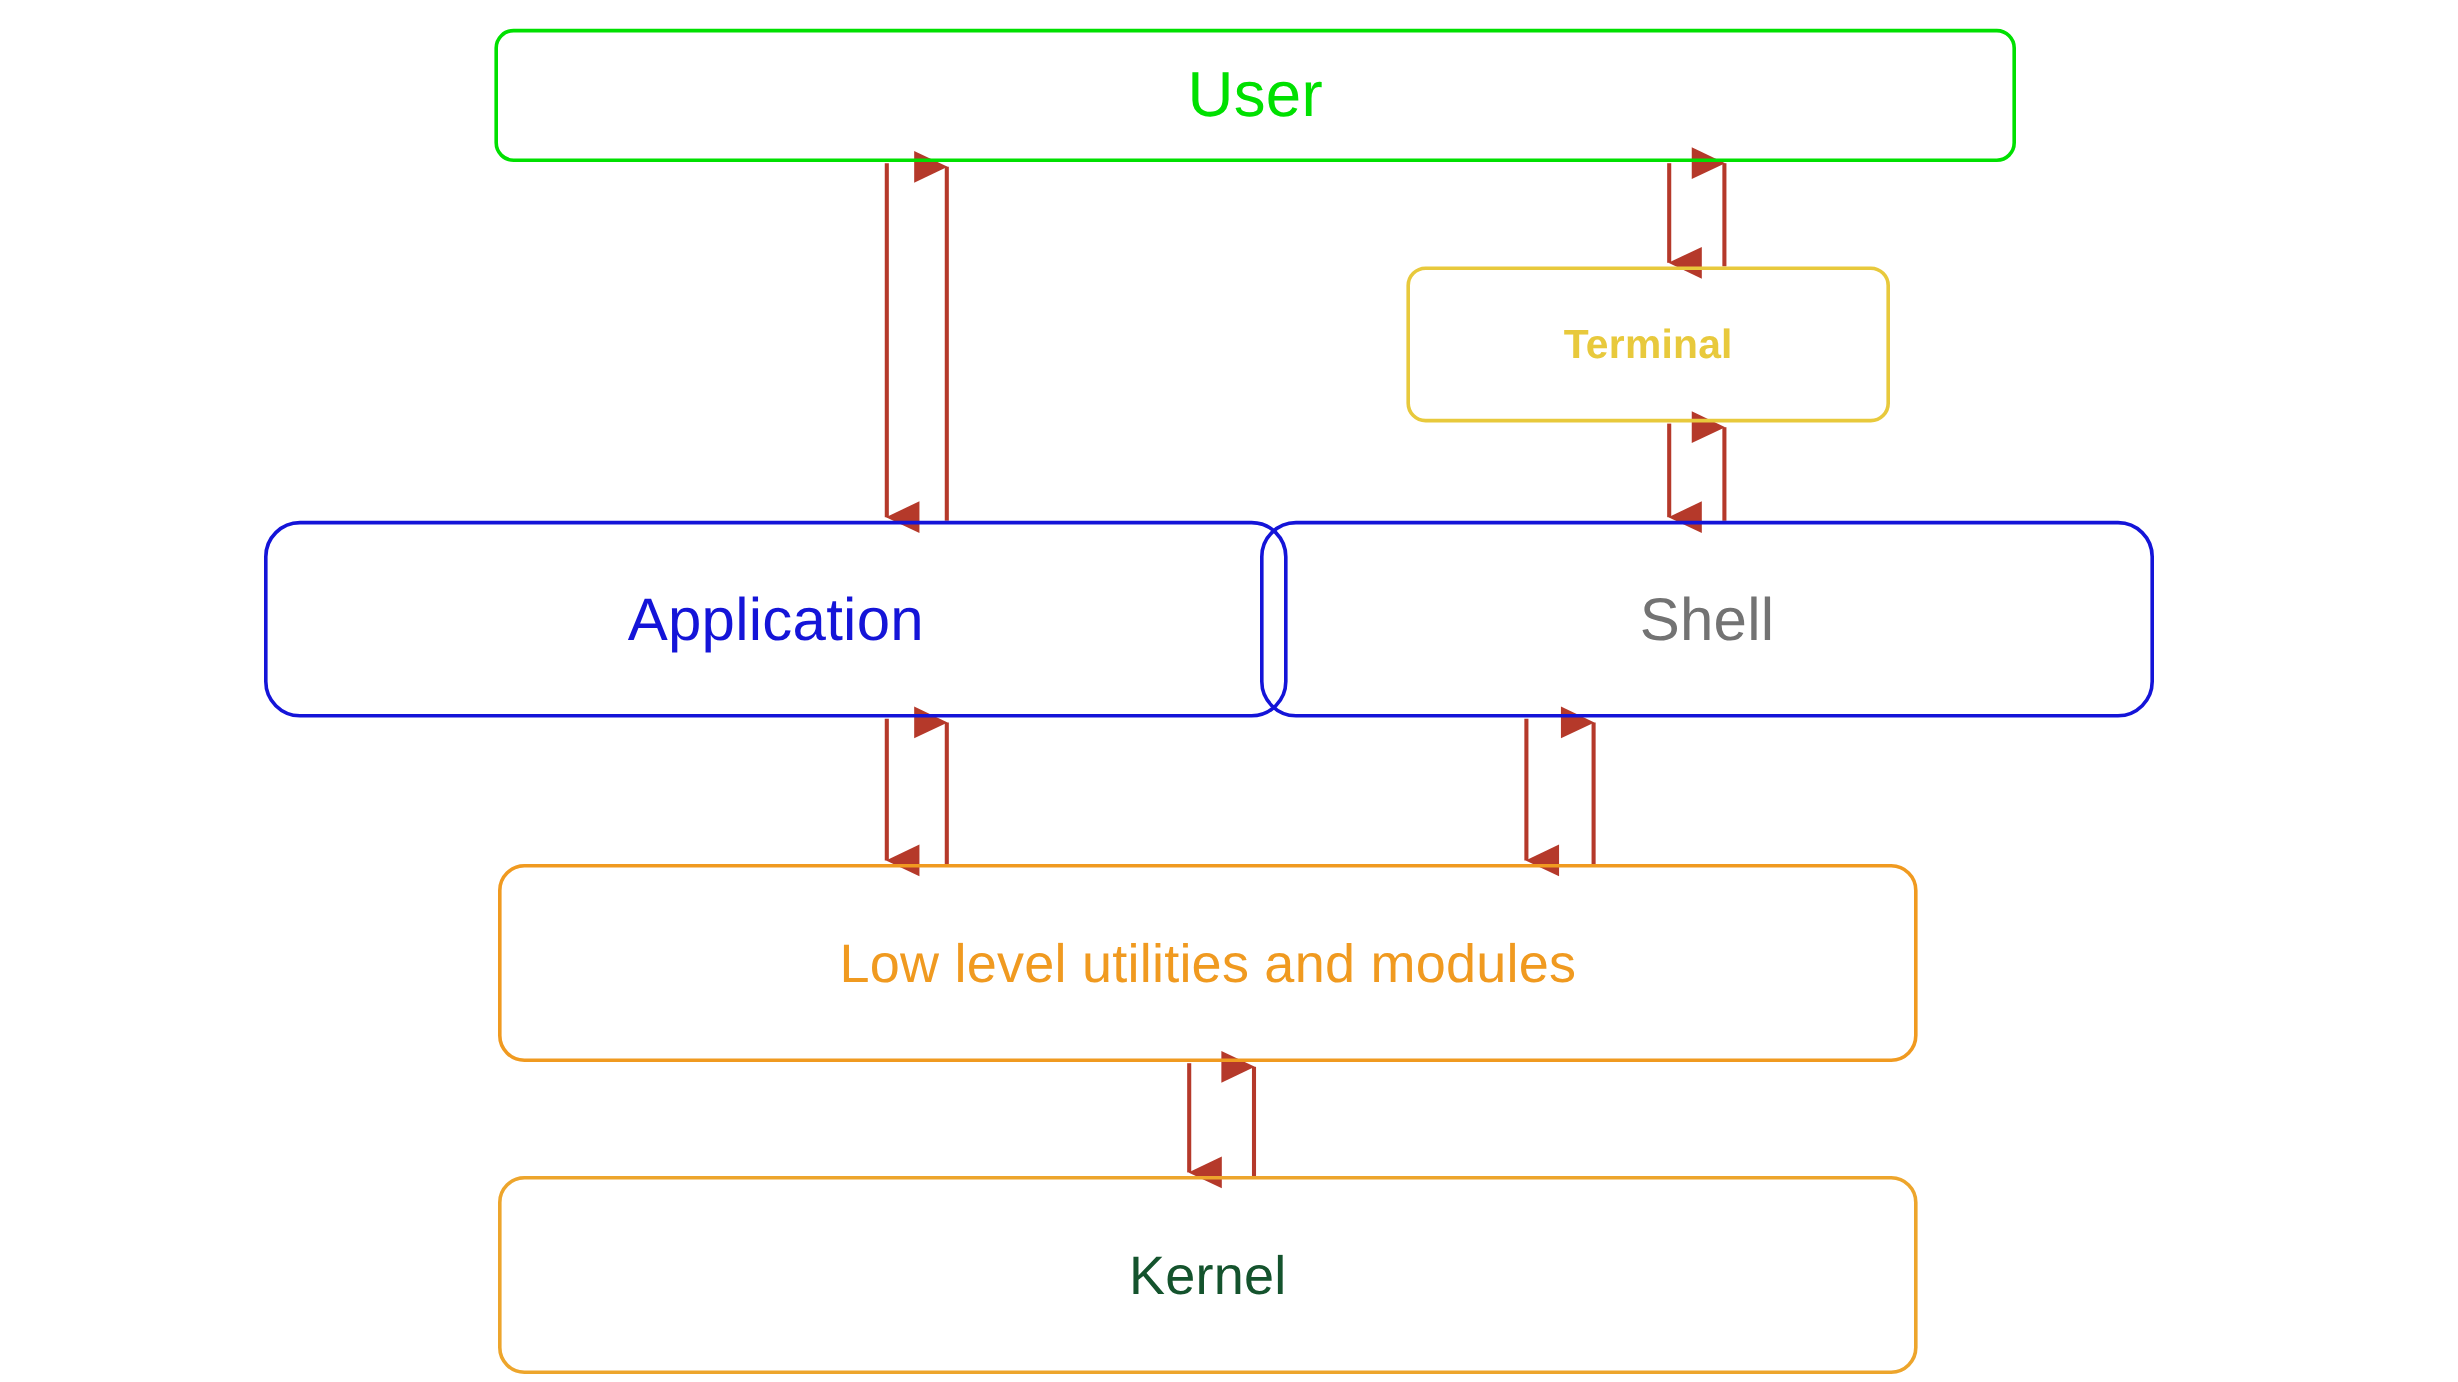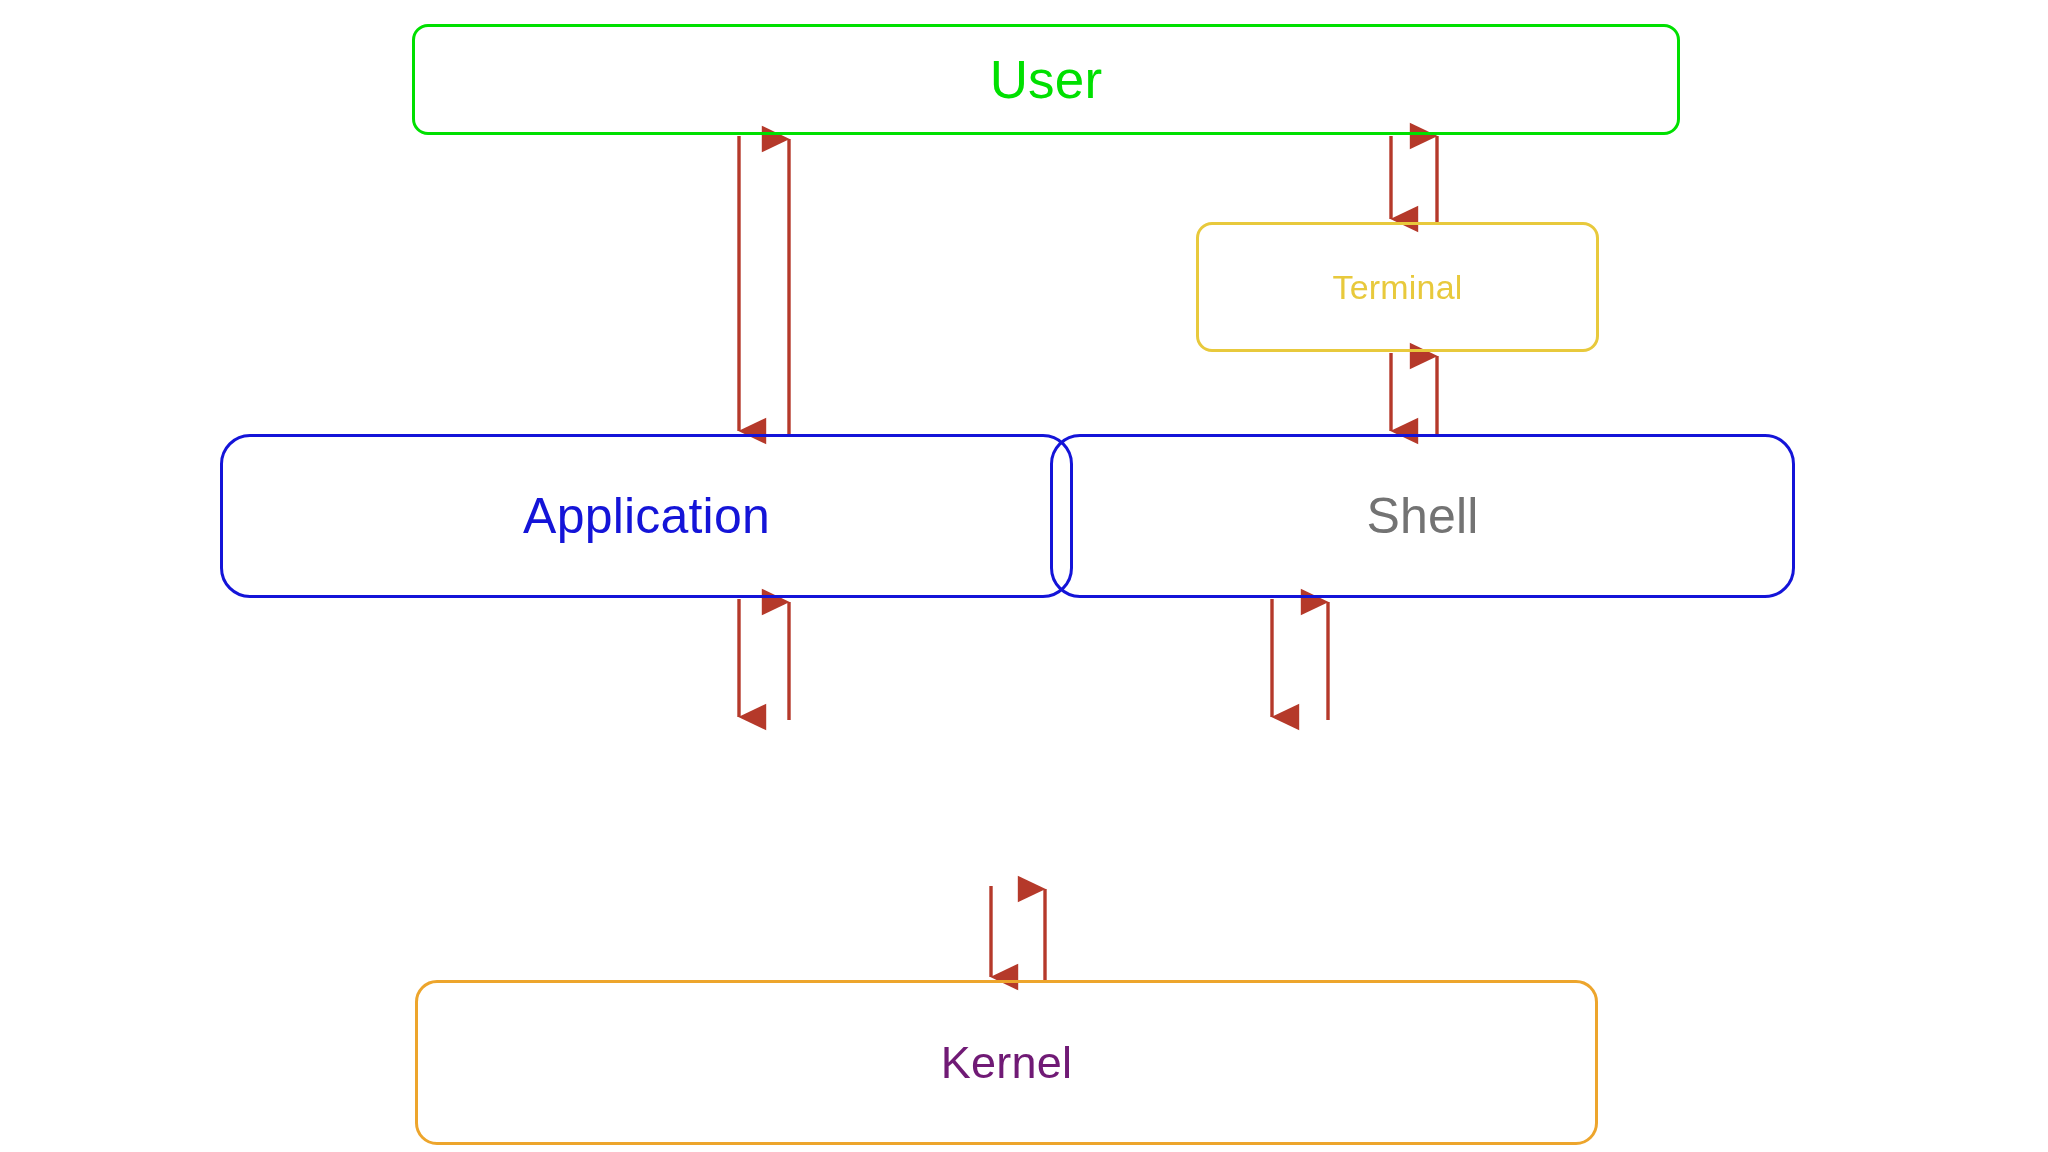--- a/index.html
+++ b/index.html
@@ -42,25 +42,26 @@
     border-width: 3px;
     border-color: #00e000;
     border-radius: 16px;
   }
   #node-user .node-label {
     color: #00e000;
     font-size: 53px;
   }
 
   #node-terminal {
-    left: 1196px; top: 222px;
+    left: 1172px; top: 222px;
     width: 403px;  height: 130px;
     border-width: 3px;
     border-color: #e8c93c;
     border-radius: 16px;
+    font-weight: bold;
   }
   #node-terminal .node-label {
     color: #e8c93c;
     font-size: 34px;
   }
 
   #node-application {
     left: 220px; top: 434px;
     width: 853px; height: 164px;
     border-width: 3px;
@@ -169,18 +170,21 @@
   </div>
 
   <div class="node" id="node-application" style="border-color: rgb(20, 20, 216);">
     <span class="node-label" style="color: rgb(20, 20, 216);">Application</span>
   </div>
 
   <div class="node" id="node-shell" style="border-color: rgb(20, 20, 216);">
     <span class="node-label" style="color: #737373;">Shell</span>
   </div>
 
+  <div class="node" id="node-lowlevel" style="border-color: rgb(240, 154, 32);">
+    <span class="node-label" style="color: rgb(240, 154, 32);">Low level utilities and modules</span>
+  </div>
 
   <div class="node" id="node-kernel" style="border-color: rgb(237, 165, 44);">
-    <span class="node-label" style="color: #701a75;">Kernel</span>
+    <span class="node-label" style="color: #14532d;">Kernel</span>
   </div>
 
 </div>
 
 </body></html>

